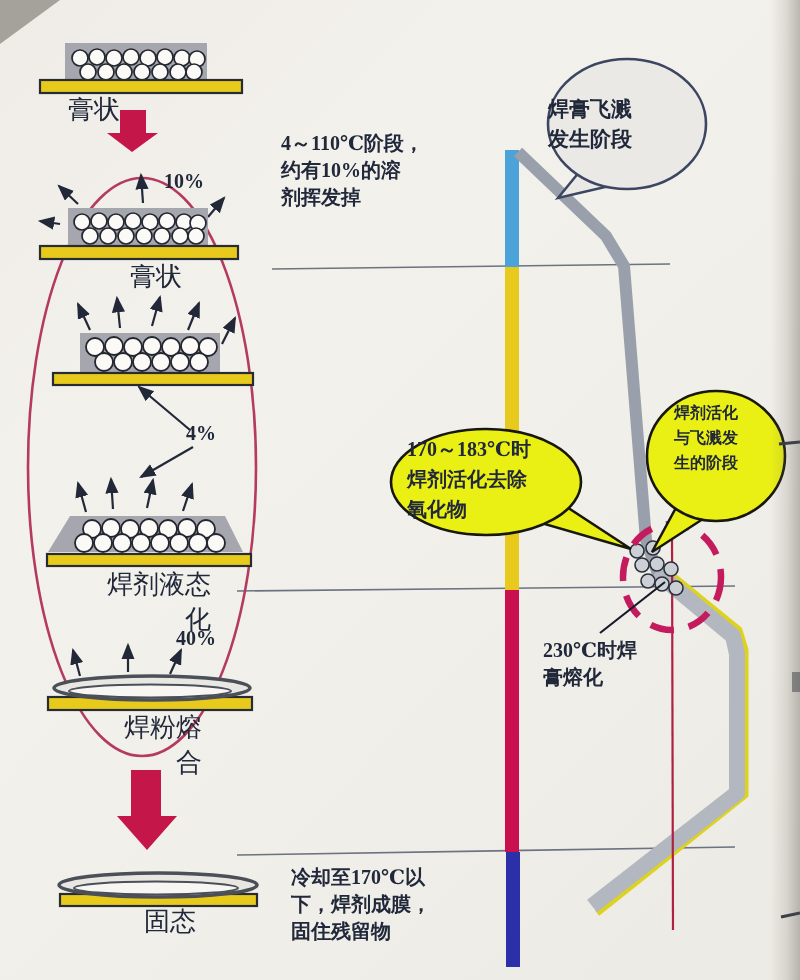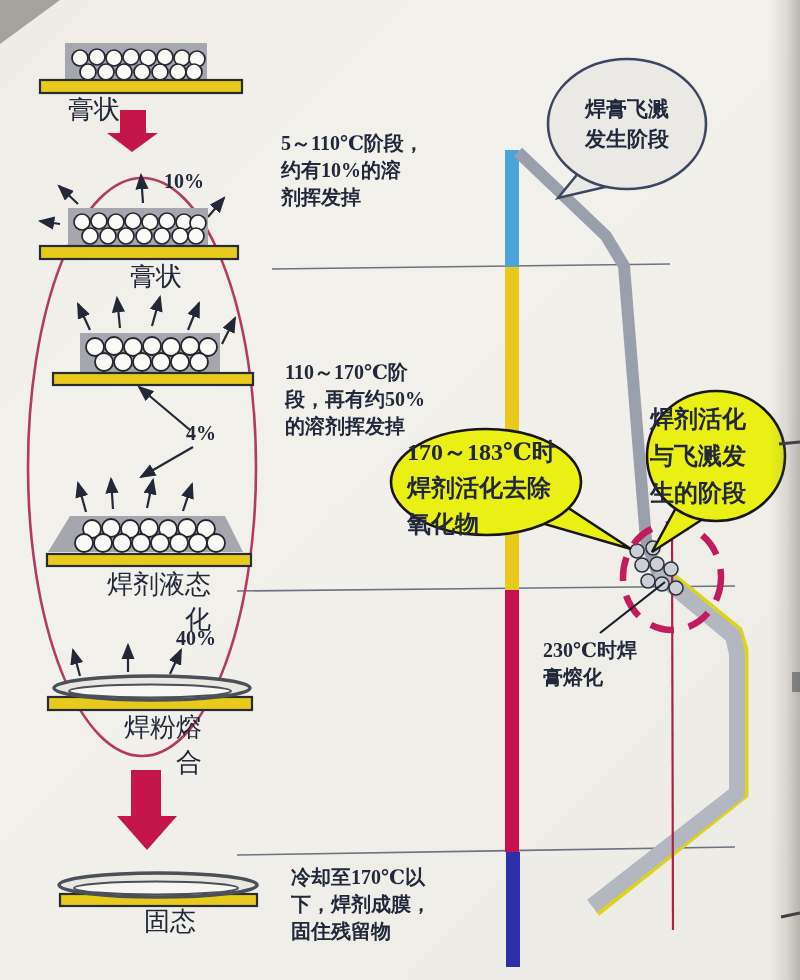--- a/index.html
+++ b/index.html
@@ -228,35 +228,32 @@
 
 <div class="txt flowlabel" style="left:58px;top:92px;width:62px;">膏状</div>
 <div class="txt pct" style="left:164px;top:170px;width:50px;">10%</div>
 <div class="txt flowlabel" style="left:118px;top:259px;width:64px;">膏状</div>
 <div class="txt pct" style="left:186px;top:422px;width:52px;">4%</div>
 <div class="txt flowlabel" style="left:83px;top:567px;width:128px;">焊剂液态化</div>
 <div class="txt pct" style="left:176px;top:627px;width:52px;">40%</div>
 <div class="txt flowlabel" style="left:102px;top:710px;width:100px;">焊粉熔合</div>
 <div class="txt flowlabel" style="left:134px;top:904px;width:62px;">固态</div>
 
-<div class="txt note" style="left:281px;top:130px;width:154px;">5～110℃阶段，
+<div class="txt note" style="left:281px;top:130px;width:154px;">4～110℃阶段，
 约有10%的溶
 剂挥发掉</div>
-<div class="txt note" style="left:285px;top:359px;width:152px;">110～170℃阶
-段，再有约50%
-的溶剂挥发掉</div>
 <div class="txt note" style="left:291px;top:864px;width:154px;">冷却至170℃以
 下，焊剂成膜，
 固住残留物</div>
 <div class="txt note" style="left:543px;top:637px;width:112px;">230℃时焊
 膏熔化</div>
 
-<div class="txt callout" style="left:548px;top:95px;width:158px;text-align:center;font-size:21px;line-height:1.42;">焊膏飞溅
+<div class="txt callout" style="left:548px;top:95px;width:158px;text-align:left;font-size:21px;line-height:1.42;">焊膏飞溅
 发生阶段</div>
-<div class="txt callout" style="left:407px;top:434px;width:172px;font-size:24px;line-height:1.5;">170～183℃时
+<div class="txt callout" style="left:407px;top:434px;width:172px;font-size:20px;line-height:1.5;">170～183℃时
 焊剂活化去除
 氧化物</div>
-<div class="txt callout" style="left:650px;top:401px;width:112px;text-align:left;font-size:24px;line-height:1.55;">焊剂活化
+<div class="txt callout" style="left:650px;top:401px;width:112px;text-align:center;font-size:16px;line-height:1.55;">焊剂活化
 与飞溅发
 生的阶段</div>
 
 <div class="edge-shade"></div>
 </div>
 
 </body></html>

